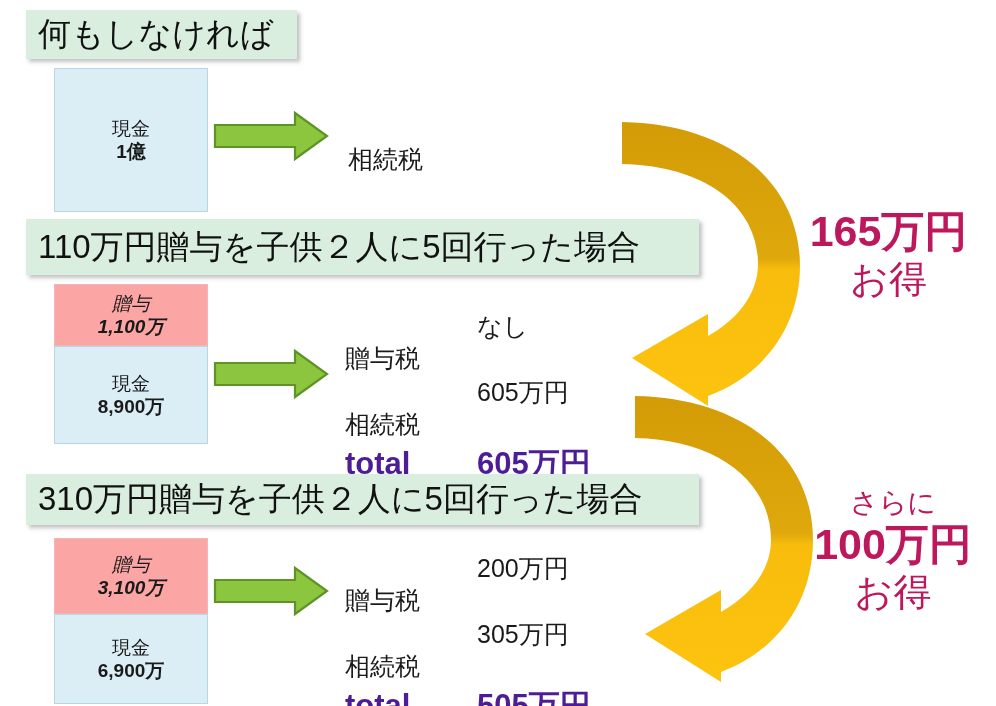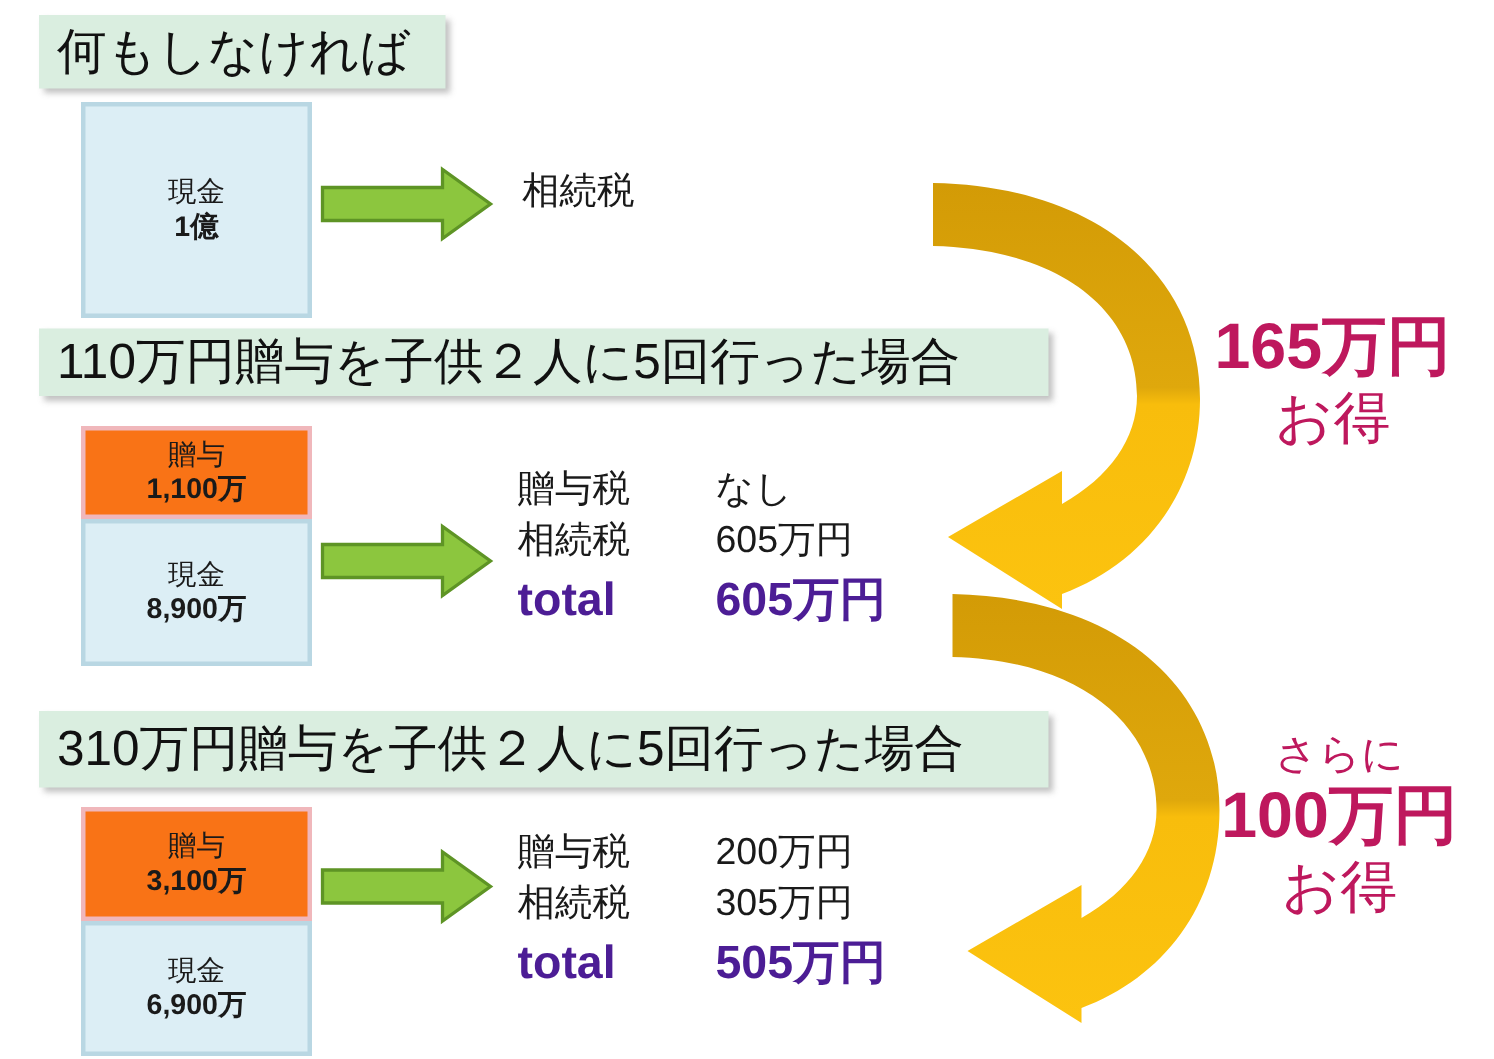--- a/index.html
+++ b/index.html
@@ -21,58 +21,58 @@
     line-height:1;
     letter-spacing:0px;
     display:flex;align-items:center;
     padding:6px 10px 8px 12px;
     box-sizing:border-box;
     box-shadow:3px 3px 4px rgba(120,120,120,0.45);
     white-space:nowrap;
     margin-left:21px;
   }
   #banner-0{left:5px;top:10px;width:271px;height:49px;}
-  #banner-1{left:5px;top:219px;width:673px;height:45px;}
+  #banner-1{left:5px;top:219px;width:673px;height:56px;}
   #banner-2{left:5px;top:474px;width:673px;height:51px;}
 
   
   .box{
     position:absolute;
     box-sizing:border-box;
-    border:3px solid #8b5cf6;
+    border:1px solid #8b5cf6;
     display:flex;flex-direction:column;
     align-items:center;justify-content:center;
     font-size:19px;line-height:1.22;
     color:#1a1a1a;
     text-align:center;
   }
   .box .l1{display:block;}
   .box .l2{display:block;font-weight:bold;}
   .box.cash{background:#dceef5;border-color:#b9d7e3;}
-  .box.gift{background:#f97316;border-color:#f0b7bb;}
+  .box.gift{background:#fca5a5;border-color:#f0b7bb;font-style:italic;}
 
   #box-cash-0{left:54px;top:68px;width:154px;height:144px;}
   #box-gift-1{left:54px;top:284px;width:154px;height:62px;}
   #box-cash-1{left:54px;top:346px;width:154px;height:98px;}
   #box-gift-2{left:54px;top:538px;width:154px;height:76px;}
   #box-cash-2{left:54px;top:614px;width:154px;height:90px;}
 
   
   .garrow{position:absolute;}
   #garrow-0{left:213px;top:110px;width:117px;height:52px;}
   #garrow-1{left:213px;top:348px;width:117px;height:52px;}
   #garrow-2{left:213px;top:565px;width:117px;height:52px;}
 
   
   .taxblock{position:absolute;color:#1a1a1a;}
   .taxline{
     font-size:25px;line-height:1.35;white-space:nowrap;
     display:flex;
   }
-  .taxline .lbl{display:inline-block;min-width:110px;}
+  .taxline .lbl{display:inline-block;min-width:110px;margin-top:32px;}
   .taxline .val{display:inline-block;margin-left:22px;}
   .totline{
     font-size:31px;line-height:1.3;white-space:nowrap;
     font-weight:bold;color:#4c1d95;display:flex;margin-top:2px;
   }
   .totline .lbl{display:inline-block;min-width:110px;}
   .totline .val{display:inline-block;margin-left:22px;}
   #tax-0{left:348px;top:111px;}
   #tax-1{left:345px;top:310px;}
   #tax-2{left:345px;top:552px;}

